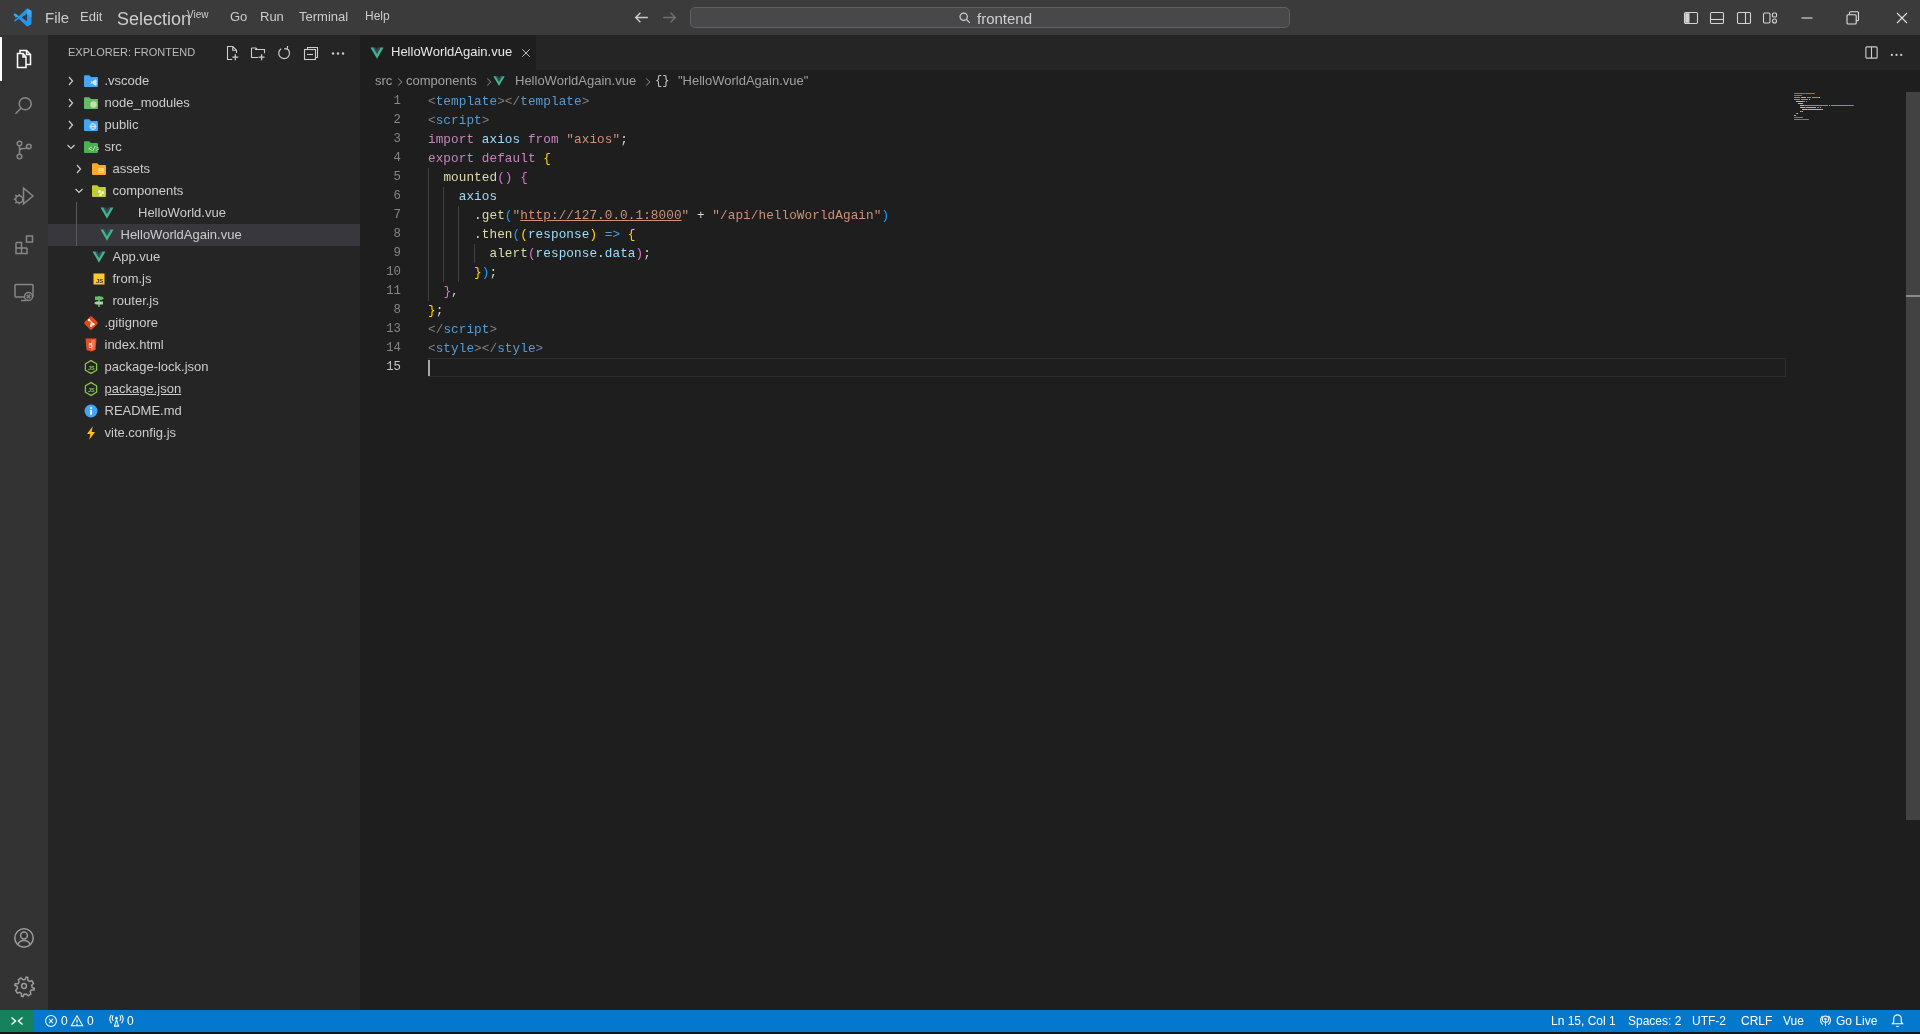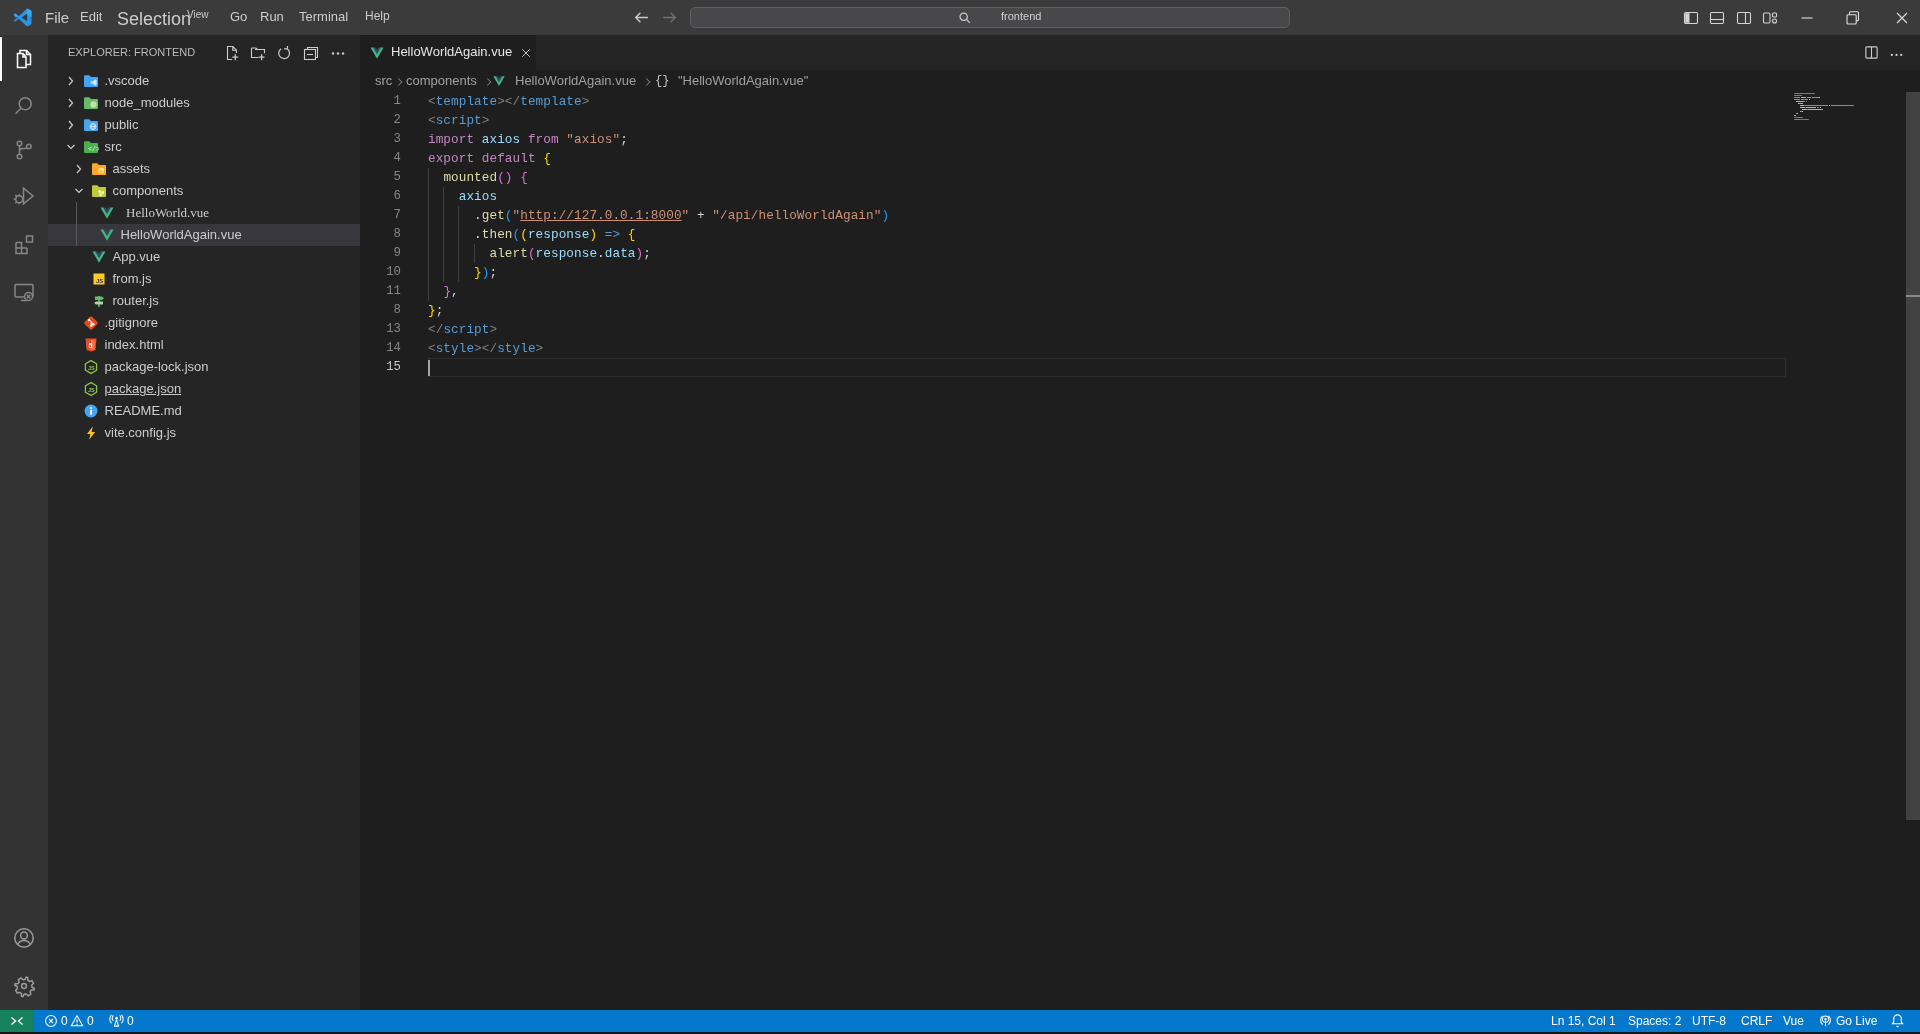--- a/index.html
+++ b/index.html
@@ -33,21 +33,21 @@
     <path d="M14 8 H2.5 M7 3.5 L2.5 8 L7 12.5"></path>
   </svg>
 <svg class="a" style="left:661px;top:9px" width="17" height="17" viewBox="0 0 16 16" fill="none" stroke="#707070" stroke-width="1.3">
     <path d="M2 8 H13.5 M9 3.5 L13.5 8 L9 12.5"></path>
   </svg>
 <div class="a" style="left:690px;top:7px;width:600px;height:21px;background:#48484a;border:1px solid #5f5f61;border-radius:5px;"></div>
 <svg class="a" style="left:958px;top:11px" width="14" height="14" viewBox="0 0 16 16" fill="none" stroke="#cccccc" stroke-width="1.4">
     <circle cx="6.5" cy="6.5" r="4.2"></circle>
     <path d="M9.7 9.7 L13.5 13.5"></path>
   </svg>
-<div class="a" style="left:977px;top:10px;font-size:11px;color:#cfcfcf;margin-left:24px;">frontend</div>
+<div class="a" style="left:977px;top:10px;font-size:15px;color:#cfcfcf;">frontend</div>
 <svg class="a" style="left:1683px;top:9.5px" width="16" height="16" viewBox="0 0 16 16" fill="none" stroke="#d4d4d4" stroke-width="1.1">
     <rect x="1.5" y="2.5" width="13" height="11" rx="1.2"></rect>
     <path fill="#d4d4d4" stroke="none" d="M2.2 3.2 h4.3 v9.6 h-4.3 z"></path>
   </svg>
 <svg class="a" style="left:1709px;top:9.5px" width="16" height="16" viewBox="0 0 16 16" fill="none" stroke="#d4d4d4" stroke-width="1.1">
     <rect x="1.5" y="2.5" width="13" height="11" rx="1.2"></rect>
     <path d="M1.5 9.5 H14.5"></path>
   </svg>
 <svg class="a" style="left:1736px;top:9.5px" width="16" height="16" viewBox="0 0 16 16" fill="none" stroke="#d4d4d4" stroke-width="1.1">
     <rect x="1.5" y="2.5" width="13" height="11" rx="1.2"></rect>
@@ -191,21 +191,21 @@
       <rect x="7.2" y="7.2" width="2.6" height="2.6"></rect>
       <rect x="10.4" y="8.3" width="2.6" height="2.6"></rect>
       <rect x="8.3" y="10.4" width="2.6" height="2.6"></rect>
     </g>
   </svg>
 <div class="a rlab" style="left:112.5px;top:183px;">components</div>
 <svg class="a" style="left:99px;top:205px" width="16" height="16" viewBox="0 0 16 16">
     <path fill="#41b883" d="M1.5 2.5 H5 L8 7.7 L11 2.5 H14.5 L8 13.8 Z"></path>
     <path fill="#35495e" d="M4.1 2.5 H6.7 L8 4.8 L9.3 2.5 H11.9 L8 9.3 Z"></path>
   </svg>
-<div class="a rlab" style="left:126px;top:205px;font-family:Liberation Serif, serif;">HelloWorld.vue</div>
+<div class="a rlab" style="left:138px;top:205px;">HelloWorld.vue</div>
 <svg class="a" style="left:99px;top:227px" width="16" height="16" viewBox="0 0 16 16">
     <path fill="#41b883" d="M1.5 2.5 H5 L8 7.7 L11 2.5 H14.5 L8 13.8 Z"></path>
     <path fill="#35495e" d="M4.1 2.5 H6.7 L8 4.8 L9.3 2.5 H11.9 L8 9.3 Z"></path>
   </svg>
 <div class="a rlab" style="left:120.5px;top:227px;">HelloWorldAgain.vue</div>
 <svg class="a" style="left:91px;top:249px" width="16" height="16" viewBox="0 0 16 16">
     <path fill="#41b883" d="M1.5 2.5 H5 L8 7.7 L11 2.5 H14.5 L8 13.8 Z"></path>
     <path fill="#35495e" d="M4.1 2.5 H6.7 L8 4.8 L9.3 2.5 H11.9 L8 9.3 Z"></path>
   </svg>
 <div class="a rlab" style="left:112.5px;top:249px;">App.vue</div>
@@ -424,21 +424,21 @@
 <div class="a sb" style="left:87px;top:1014px;">0</div>
 <svg class="a" style="left:109px;top:1013px" width="15" height="15" viewBox="0 0 16 16" fill="none" stroke="#ffffff" stroke-width="1.1">
     <circle cx="8" cy="5.5" r="1.4" fill="#ffffff" stroke="none"></circle>
     <path d="M8 7 L5.8 14 M8 7 L10.2 14 M5.2 14 H10.8"></path>
     <path d="M4.6 8.4 a4.6 4.6 0 0 1 0 -5.8 M11.4 2.6 a4.6 4.6 0 0 1 0 5.8"></path>
     <path d="M2.6 10 a7.4 7.4 0 0 1 0 -9 M13.4 1 a7.4 7.4 0 0 1 0 9" transform="translate(0 1)"></path>
   </svg>
 <div class="a sb" style="left:127px;top:1014px;">0</div>
 <div class="a sb" style="left:1551px;top:1014px;">Ln 15, Col 1</div>
 <div class="a sb" style="left:1628px;top:1014px;">Spaces: 2</div>
-<div class="a sb" style="left:1692px;top:1014px;">UTF-8</div>
+<div class="a sb" style="left:1692px;top:1014px;">UTF-2</div>
 <div class="a sb" style="left:1741px;top:1014px;">CRLF</div>
 <div class="a sb" style="left:1783px;top:1014px;">Vue</div>
 <svg class="a" style="left:1818px;top:1013px" width="15" height="15" viewBox="0 0 16 16" fill="none" stroke="#ffffff" stroke-width="1.1">
     <circle cx="8" cy="6.5" r="1.3" fill="#ffffff" stroke="none"></circle>
     <circle cx="8" cy="6.5" r="3.4"></circle>
     <path d="M8 8 V14"></path>
     <path d="M4.9 11.2 a6.2 6.2 0 0 1 0 -9.4 M11.1 1.8 a6.2 6.2 0 0 1 0 9.4" transform="translate(0 1.2)"></path>
   </svg>
 <div class="a sb" style="left:1836px;top:1014px;">Go Live</div>
 <svg class="a" style="left:1890px;top:1013px" width="15" height="15" viewBox="0 0 16 16" fill="none" stroke="#ffffff" stroke-width="1.2">

